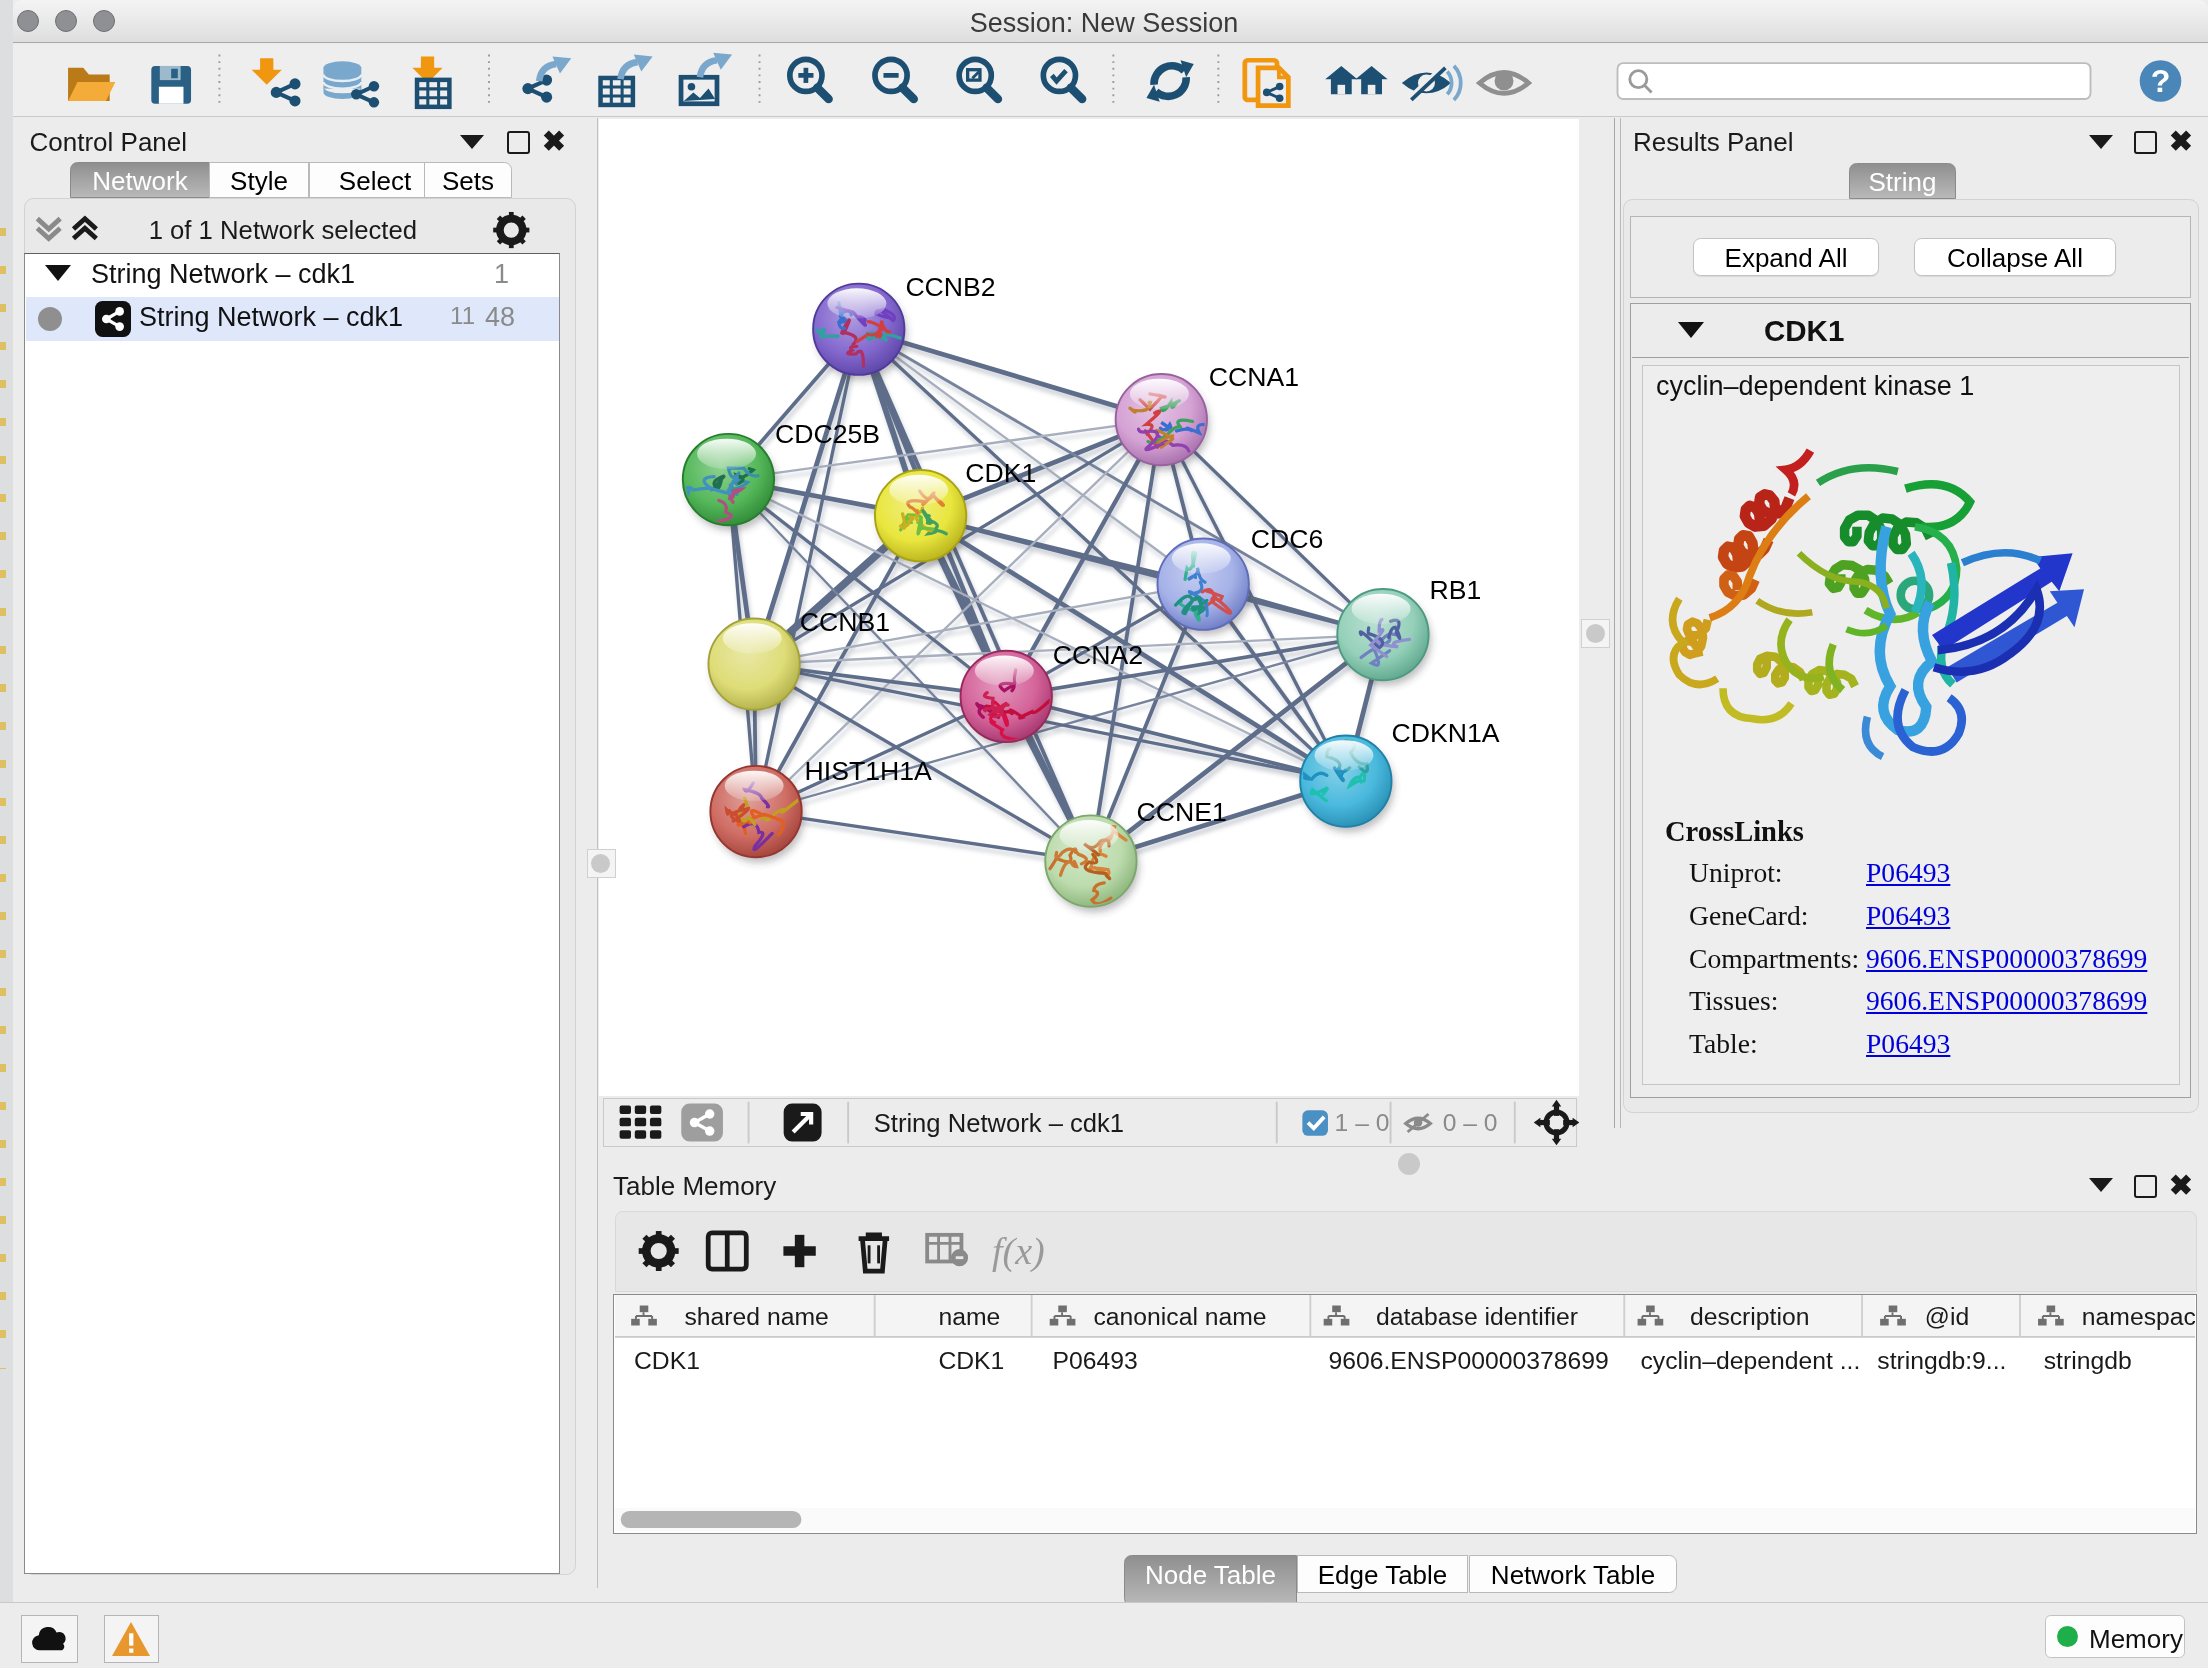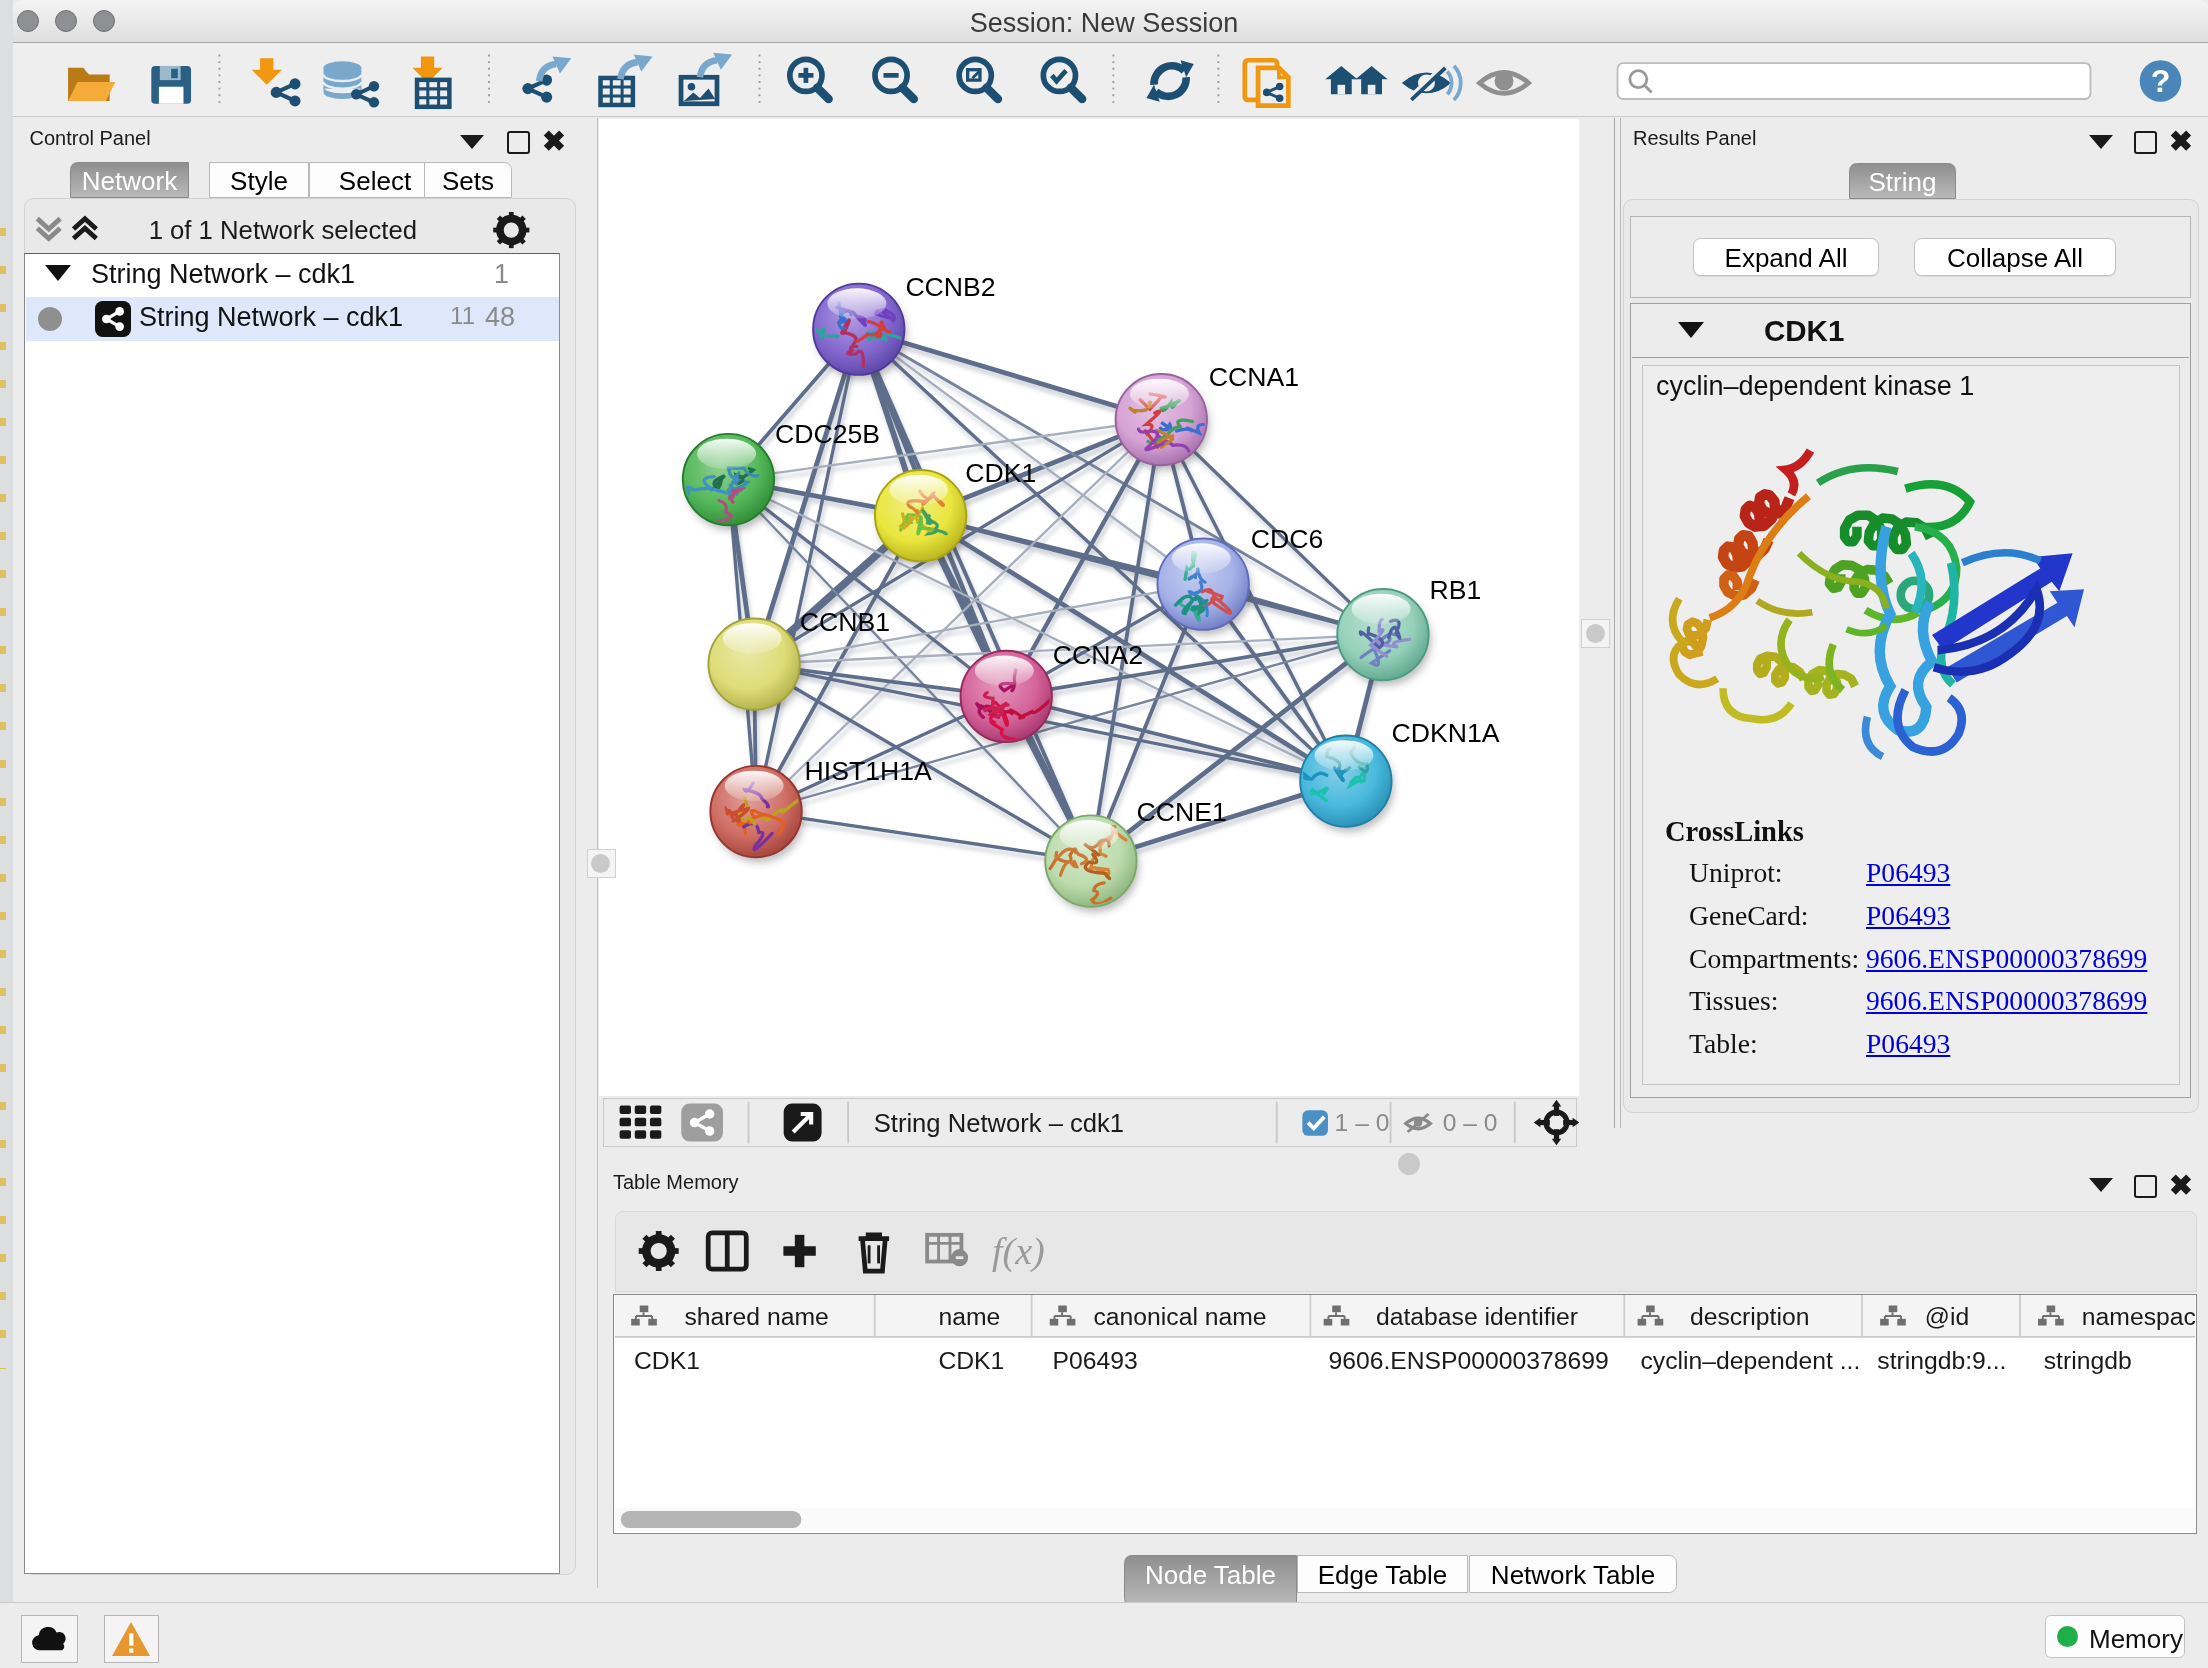--- a/index.html
+++ b/index.html
@@ -4,21 +4,21 @@
 <style>
 * { margin:0; padding:0; box-sizing:border-box; }
 html,body { width:2208px; height:1668px; background:#ececec; font-family:"Liberation Sans", sans-serif; overflow:hidden; position:relative;}
 .abs { position:absolute; }
 .titlebar { left:13.3px; top:0; width:2195px; height:43px; background:linear-gradient(#f4f4f4,#dedede); border-bottom:1.9px solid #a9a9a9; border-radius:9.5px 9.5px 0 0; }
 .tl { width:22px; height:22px; border-radius:50%; background:#8f9094; border:1.4px solid #6e6f73; top:9.5px; }
 .title { width:100%; text-align:center; top:7.6px; font-size:27px; color:#3a3a3a; }
 .toolbar { left:13.3px; top:45px; width:2195px; height:72px; background:#eeeeee; border-bottom:1px solid #c9c9c9; }
 .leftstrip { left:0; top:0; width:13.3px; height:1668px; background:#dcdee0; }
 .lsdots { left:0; top:228px; width:5.7px; height:1141px; background:repeating-linear-gradient(#dcc062 0 7.6px, #dcdee0 7.6px 38px); }
-.panelhdr { font-size:20px; color:#1a1a1a; }
+.panelhdr { font-size:26px; color:#1a1a1a; }
 .ctrl-arrow { width:0;height:0;border-left:12.4px solid transparent;border-right:12.4px solid transparent;border-top:14.3px solid #1a1a1a; }
 .ctrl-float { width:23px;height:23px;border:2.9px solid #1a1a1a;border-radius:2.9px; }
 .xmark { font-size:28.5px; font-weight:bold; color:#1a1a1a; line-height:25px;}
 .tab { height:36px; border:1px solid #b9b9b9; background:#fdfdfd; color:#000; font-size:26px; text-align:center; }
 .tabsel { background:linear-gradient(#8f8f8f,#b9b9b9); color:#fff; border:1px solid #8a8a8a;}
 .btn { background:#ffffff; border:1px solid #c2c2c2; border-radius:7.6px; font-size:26px; color:#000; text-align:center; box-shadow:0 1px 1px rgba(0,0,0,0.08);}
 </style>
 </head>
 <body>
 <div class="abs leftstrip"></div>
@@ -126,21 +126,21 @@
 <circle cx="2264" cy="36" r="22" fill="#4a86b8"></circle>
 <text x="2264" y="48" font-size="34" font-weight="bold" fill="#ffffff" text-anchor="middle" font-family="Liberation Sans, sans-serif">?</text>
 </svg>
 
 <div class="abs" style="left:13.3px;top:118px;width:585px;height:1470px;background:#ececec;border-right:1px solid #c0c0c0;"></div>
 <div class="abs panelhdr" style="left:29.5px;top:127px;">Control Panel</div>
 <div class="abs ctrl-arrow" style="left:460px;top:135px;"></div>
 <div class="abs ctrl-float" style="left:507px;top:131px;"></div>
 <div class="abs xmark" style="left:542px;top:129px;">✖</div>
 
-<div class="abs tab tabsel" style="left:70px;top:162px;width:119px;line-height:36px;border-radius:7.6px 0 0 0;">Network</div>
+<div class="abs tab tabsel" style="left:70px;top:162px;width:140px;line-height:36px;border-radius:7.6px 0 0 0;">Network</div>
 <div class="abs tab" style="left:209px;top:162px;width:100px;line-height:36px;">Style</div>
 <div class="abs tab" style="left:309px;top:162px;width:132px;line-height:36px;">Select</div>
 <div class="abs tab" style="left:424px;top:162px;width:88px;line-height:36px;border-radius:0 7.6px 0 0;">Sets</div>
 
 <div class="abs" style="left:24px;top:198px;width:552px;height:1377px;background:#e9e9e9;border:1px solid #d2d2d2;border-radius:9.5px;"></div>
 
 <svg class="abs" width="552" height="48" viewBox="0 0 580 50" style="left:24px;top:207px;">
 <path d="M14 12 l12 11 l12 -11" fill="none" stroke="#8a8a8a" stroke-width="5"></path>
 <path d="M14 22 l12 11 l12 -11" fill="none" stroke="#8a8a8a" stroke-width="5"></path>
 <path d="M52 23 l12 -11 l12 11" fill="none" stroke="#1a1a1a" stroke-width="5"></path>

